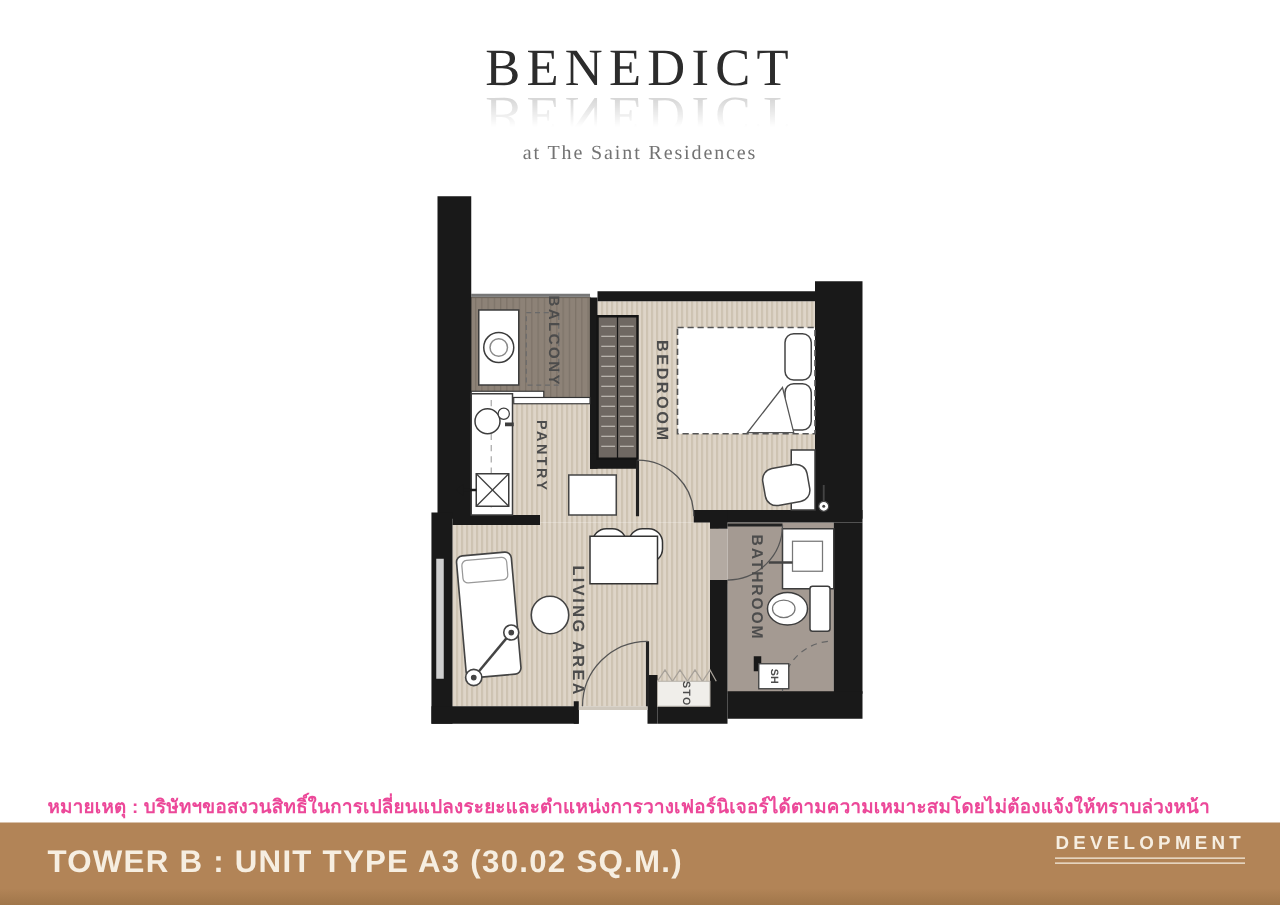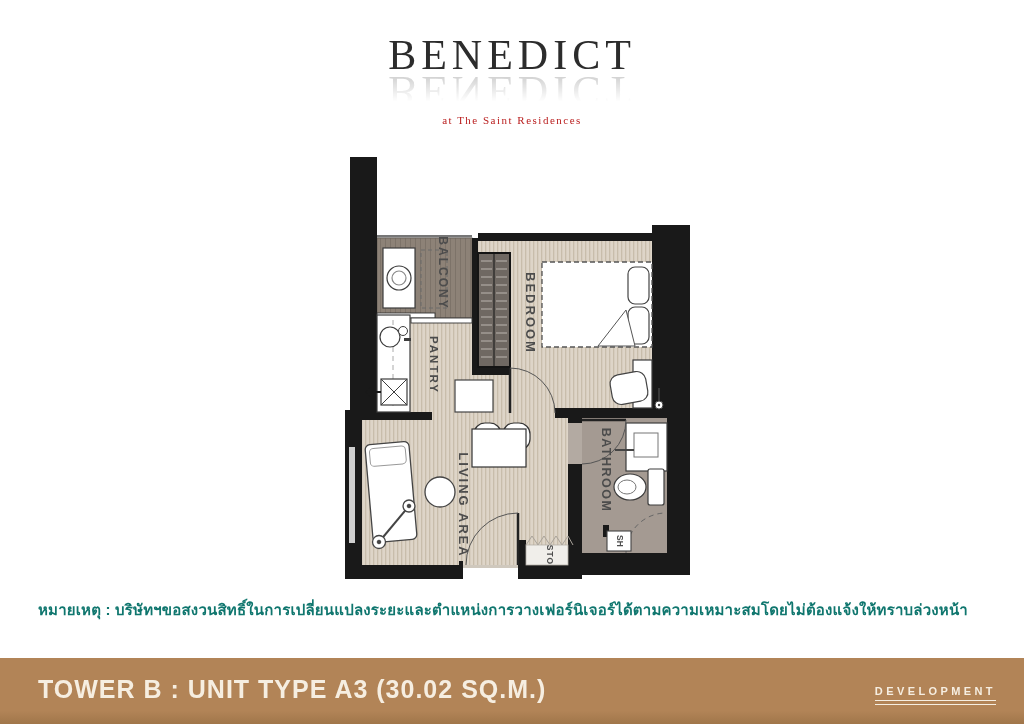--- a/index.html
+++ b/index.html
@@ -7,41 +7,41 @@
         font-family:"Liberation Sans",sans-serif;}
 
   
   .brand{position:absolute;top:34px;left:0;width:100%;text-align:center;}
   .brand-title{font-family:"Liberation Serif",serif;font-size:42px;letter-spacing:5px;
     color:#2c2c2c;line-height:1;}
   .brand-reflection{font-family:"Liberation Serif",serif;font-size:42px;letter-spacing:5px;
     color:#bdbdbd;line-height:1;margin-top:-6px;transform:scaleY(-1);
     -webkit-mask-image:linear-gradient(to top,rgba(0,0,0,.85),rgba(0,0,0,0) 75%);
     mask-image:linear-gradient(to top,rgba(0,0,0,.85),rgba(0,0,0,0) 75%);}
-  .brand-tagline{font-family:"Liberation Serif",serif;font-size:11px;letter-spacing:1.5px;
-    color:#b91c1c;margin-top:2px;}
+  .brand-tagline{font-family:"Liberation Serif",serif;font-size:16px;letter-spacing:1.5px;
+    color:#737373;margin-top:2px;}
 
   
   .plan{position:absolute;left:345px;top:155px;}
   .plan text{font-family:"Liberation Sans",sans-serif;font-weight:bold;fill:#4c4c4c;}
 
   
-  .note{position:absolute;left:38px;top:598px;font-size:15px;color:#0f766e;font-weight:bold;
+  .note{position:absolute;left:38px;top:633px;font-size:15px;color:#ec4899;font-weight:bold;
     letter-spacing:.2px;}
 
   
   .footer{position:absolute;left:0;bottom:0;width:100%;height:66px;
     background:linear-gradient(180deg,var(--footer_bg,#b28457) 0%,var(--footer_bg,#b28457) 80%,var(--footer_bg_dark,#a0764a) 100%);}
   .unit-info{position:absolute;left:38px;top:50%;transform:translateY(-54%);
     color:var(--cream,#f6eee1);font-size:25px;letter-spacing:1px;font-weight:bold;}
   .logo{position:absolute;right:28px;top:7px;text-align:center;color:var(--cream,#f6eee1);}
   .logo-word{font-family:"Liberation Serif",serif;font-size:29px;line-height:1;
     letter-spacing:2px;display:flex;align-items:flex-end;justify-content:center;}
   .logo-tower{display:inline-block;margin:0 1px 1px 1px;}
-  .logo-sub{font-size:11px;letter-spacing:3.4px;margin-top:20px;font-weight:bold;text-align:right;}
+  .logo-sub{font-size:15px;letter-spacing:3.4px;margin-top:1px;font-weight:bold;text-align:right;}
   .logo-rule{height:3px;border-top:1px solid var(--cream,#f6eee1);
     border-bottom:1px solid var(--cream,#f6eee1);margin-top:3px;}
 </style>
 </head>
 <body>
 
 <div class="page">
 
   <div class="brand">
     <div class="brand-title">BENEDICT</div>

